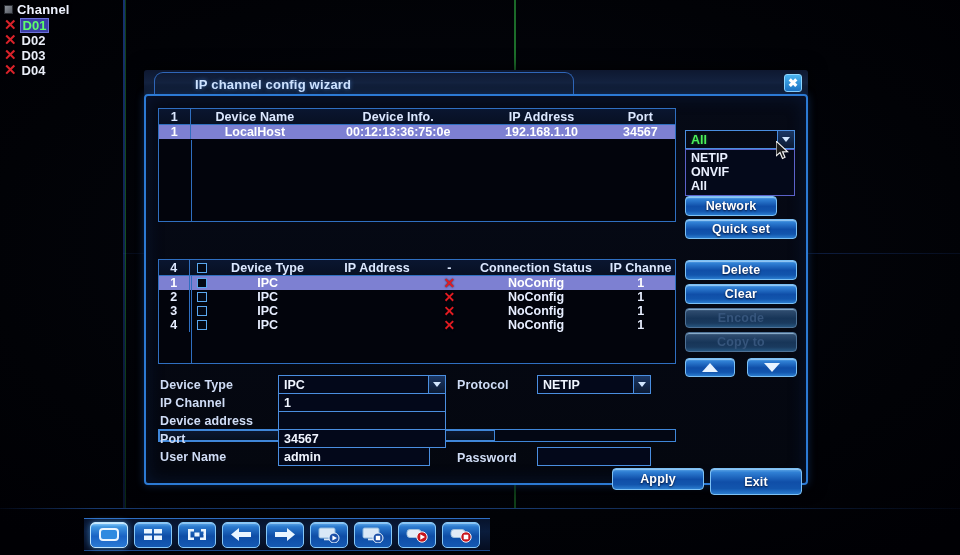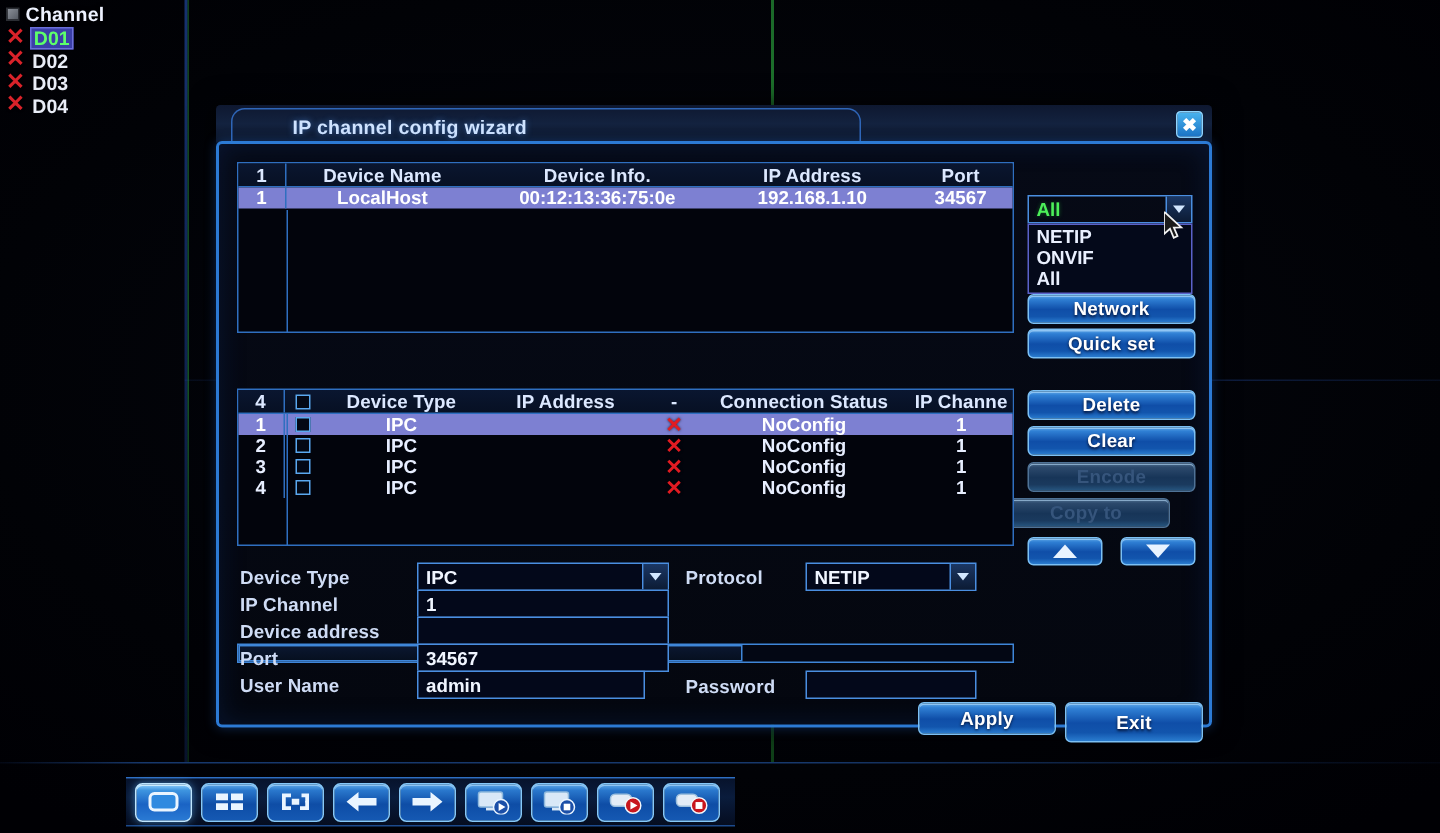--- a/index.html
+++ b/index.html
@@ -252,26 +252,26 @@
   }
   .btn.disabled {
     background:
       linear-gradient(to bottom, #4d6d8e 0%, #2c496c 14%, #173558 52%, #1a3a5e 78%, #26557f 100%);
     border-color: #4f7296;
     color: #36557c;
     text-shadow: none;
     cursor: default;
   }
   .btn-sm { height: 20px; }
-  #btn-network  { position: absolute; left: 539px; top: 100px; width: 112px; }
+  #btn-network  { position: absolute; left: 539px; top: 100px; width: 92px; }
   #btn-quickset { position: absolute; left: 539px; top: 123px; width: 112px; }
   #btn-delete   { position: absolute; left: 539px; top: 164px; width: 112px; }
   #btn-clear    { position: absolute; left: 539px; top: 188px; width: 112px; }
   #btn-encode   { position: absolute; left: 539px; top: 212px; width: 112px; }
-  #btn-copyto   { position: absolute; left: 522px; top: 236px; width: 112px; }
+  #btn-copyto   { position: absolute; left: 539px; top: 236px; width: 112px; }
   #btn-up       { position: absolute; left: 539px; top: 262px; width: 50px; height: 19px; }
   #btn-down     { position: absolute; left: 601px; top: 262px; width: 50px; height: 19px; }
   .tri-up   { width: 0; height: 0; border-left: 8px solid transparent; border-right: 8px solid transparent; border-bottom: 9px solid #e8f3ff; }
   .tri-down { width: 0; height: 0; border-left: 8px solid transparent; border-right: 8px solid transparent; border-top: 9px solid #e8f3ff; }
   #btn-apply { position: absolute; left: 466px; top: 372px; width: 92px; height: 22px; }
   #btn-exit  { position: absolute; left: 564px; top: 372px; width: 92px; height: 27px; }
 
   
   .f-label {
     position: absolute;

